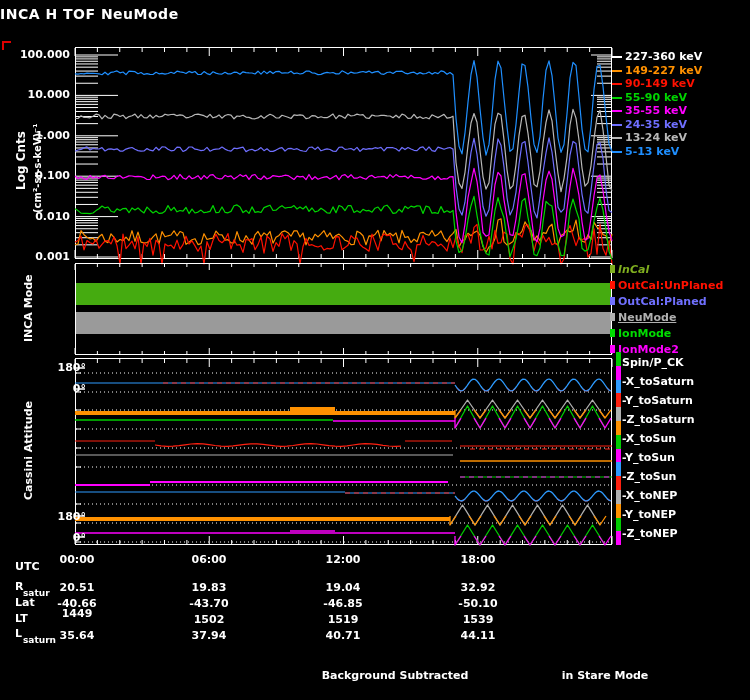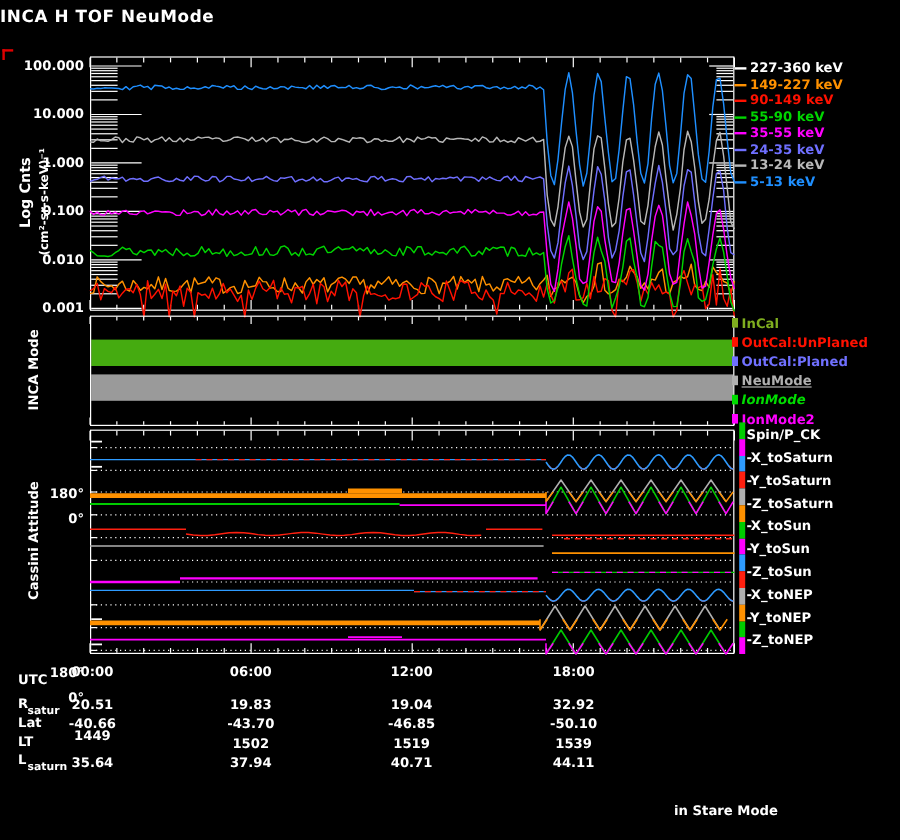--- a/index.html
+++ b/index.html
@@ -3,21 +3,21 @@
 <meta charset="utf-8">
 <style>
   html,body{margin:0;padding:0;background:#000;}
   #root{position:relative;width:750px;height:700px;background:#000;overflow:hidden;
         font-family:"DejaVu Sans",sans-serif;font-weight:bold;color:#fff;}
   .abs{position:absolute;}
   .ctr{text-align:center;}
   .title{top:6px;left:0;width:750px;font-size:14px;letter-spacing:.5px;}
   .subtitle{top:26px;left:0;width:750px;font-size:11px;}
   .ytick{left:0;width:70px;text-align:right;font-size:11px;}
-  .atick{left:0;width:70px;text-align:right;font-size:11px;margin-top:44px;}
+  .atick{left:16px;width:70px;text-align:right;font-size:11px;}
   .vlab{transform-origin:0 0;transform:rotate(-90deg);white-space:nowrap;}
   .lgd{left:612px;width:138px;height:13px;display:flex;align-items:center;gap:3px;font-size:11px;}
   .lgd .dash{display:inline-block;width:10px;height:2px;flex:0 0 10px;}
   .mrow{left:610px;width:140px;height:14px;display:flex;align-items:center;gap:3px;font-size:11px;}
   .mrow .dash{display:inline-block;width:5px;height:8px;flex:0 0 5px;}
   .arow{left:622px;width:128px;font-size:11px;color:#fff;}
   .tlab{width:70px;text-align:center;font-size:11px;top:553px;}
   .ephv{width:70px;text-align:center;font-size:11px;}
   .ephl{left:15px;font-size:11px;}
   .ephsub{left:23px;font-size:9px;}
@@ -431,37 +431,37 @@
       <span class="dash" style="background: rgb(184, 184, 184);"></span>
       <span style="color: rgb(184, 184, 184);">13-24 keV</span>
     </div>
   <div class="abs lgd" style="top:145px">
       <span class="dash" style="background: rgb(31, 143, 255);"></span>
       <span style="color: rgb(31, 143, 255);">5-13 keV</span>
     </div>
 
   <div class="abs mrow" style="top:262px">
       <span class="dash" style="background: rgb(127, 174, 31);"></span>
-      <span style="color: rgb(127, 174, 31);">InCal</span>
+      <span style="color: rgb(127, 174, 31); font-style: italic;">InCal</span>
     </div>
   <div class="abs mrow" style="top:278px">
       <span class="dash" style="background: rgb(255, 17, 0);"></span>
       <span style="color: rgb(255, 17, 0);">OutCal:UnPlaned</span>
     </div>
   <div class="abs mrow" style="top:294px">
       <span class="dash" style="background: rgb(112, 112, 255);"></span>
       <span style="color: rgb(112, 112, 255);">OutCal:Planed</span>
     </div>
   <div class="abs mrow" style="top:310px">
       <span class="dash" style="background: rgb(176, 176, 176);"></span>
       <span style="color: rgb(176, 176, 176); text-decoration: underline;">NeuMode</span>
     </div>
   <div class="abs mrow" style="top:326px">
       <span class="dash" style="background: rgb(0, 221, 0);"></span>
-      <span style="color: rgb(0, 221, 0); font-style: italic;">IonMode</span>
+      <span style="color: rgb(0, 221, 0);">IonMode</span>
     </div>
   <div class="abs mrow" style="top:342px">
       <span class="dash" style="background: rgb(255, 0, 255);"></span>
       <span style="color: rgb(255, 0, 255);">IonMode2</span>
     </div>
 
   <div class="abs" id="strip" style="left:616px;top:352px;width:5px;height:193px">
       <span style="top: 0px; height: 13.8px; background: rgb(0, 204, 0);"></span>
       <span style="top: 13.8px; height: 13.8px; background: rgb(255, 0, 255);"></span>
       <span style="top: 27.6px; height: 13.8px; background: rgb(46, 155, 255);"></span>
@@ -516,15 +516,16 @@
   <div class="abs ephv" style="left:443px;top:597px">-50.10</div>
   <div class="abs ephv" style="left:42px;top:607px">1449</div>
   <div class="abs ephv" style="left:174px;top:613px">1502</div>
   <div class="abs ephv" style="left:308px;top:613px">1519</div>
   <div class="abs ephv" style="left:443px;top:613px">1539</div>
   <div class="abs ephv" style="left:42px;top:629px">35.64</div>
   <div class="abs ephv" style="left:174px;top:629px">37.94</div>
   <div class="abs ephv" style="left:308px;top:629px">40.71</div>
   <div class="abs ephv" style="left:443px;top:629px">44.11</div>
 
+  <div class="abs foot ctr" style="left:300px;width:190px;top:669px">Background Subtracted</div>
   <div class="abs foot ctr" style="left:540px;width:130px;top:669px">in Stare Mode</div>
 
 </div>
 
 </body></html>

